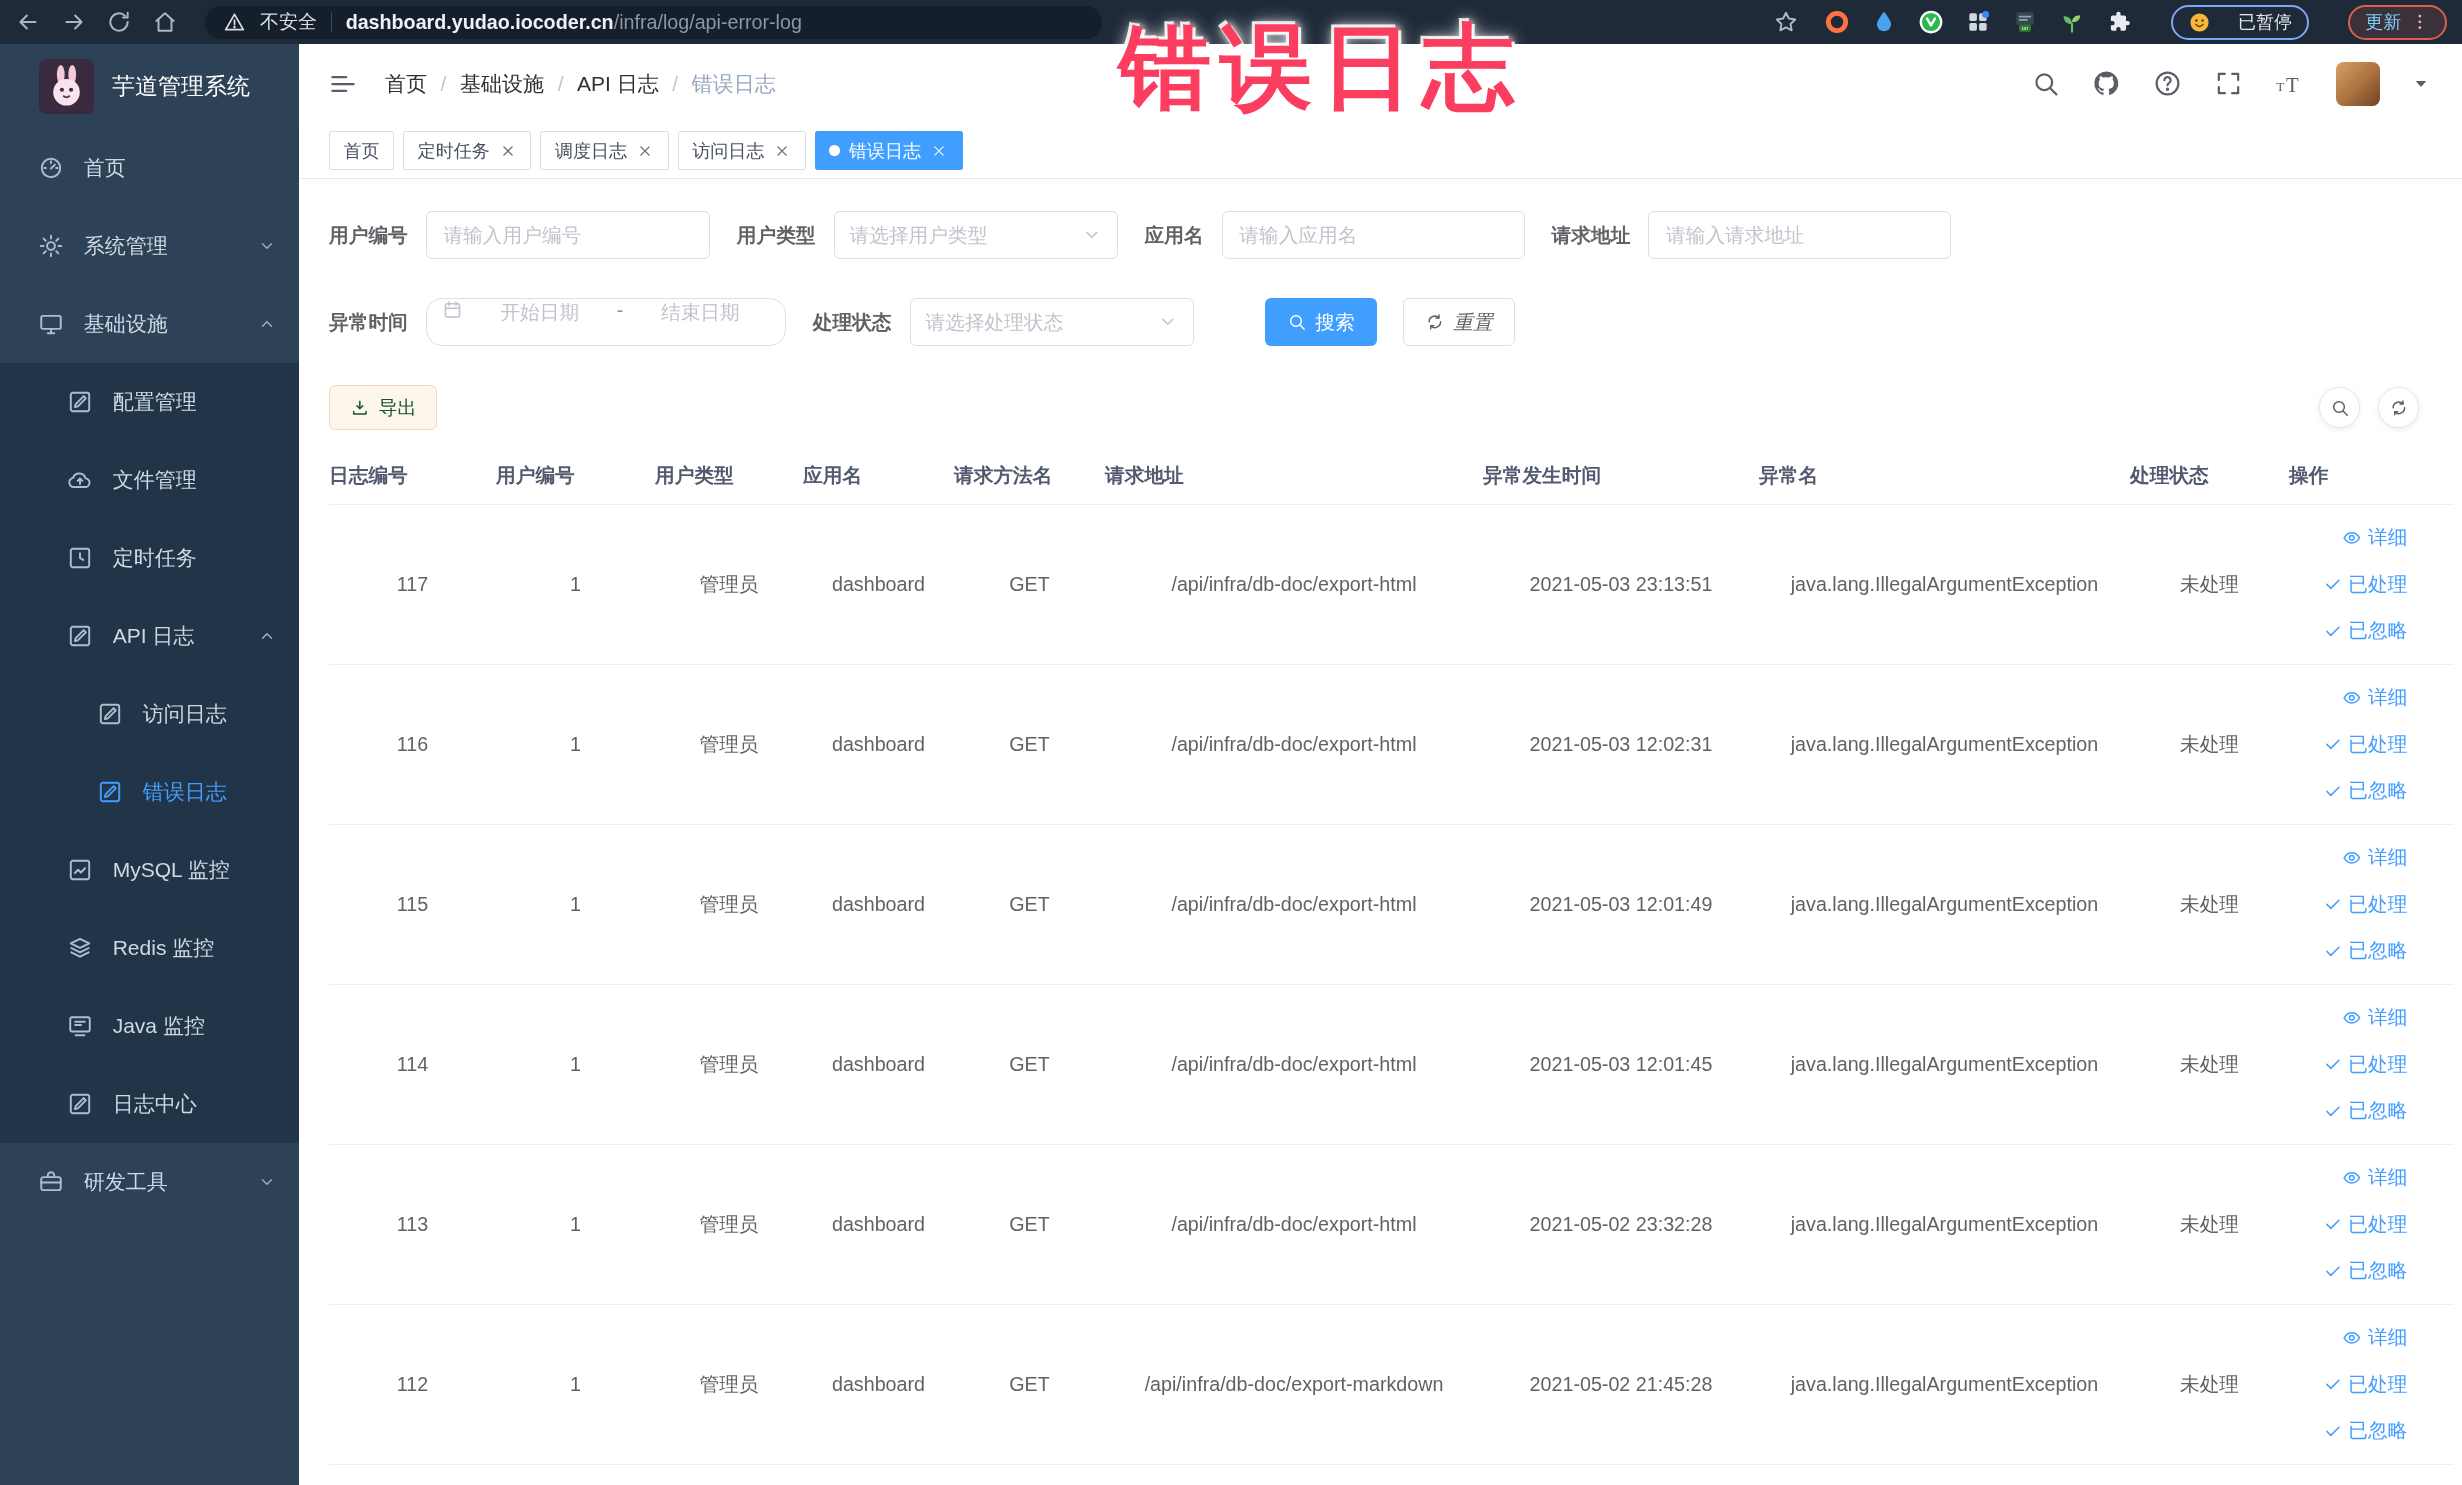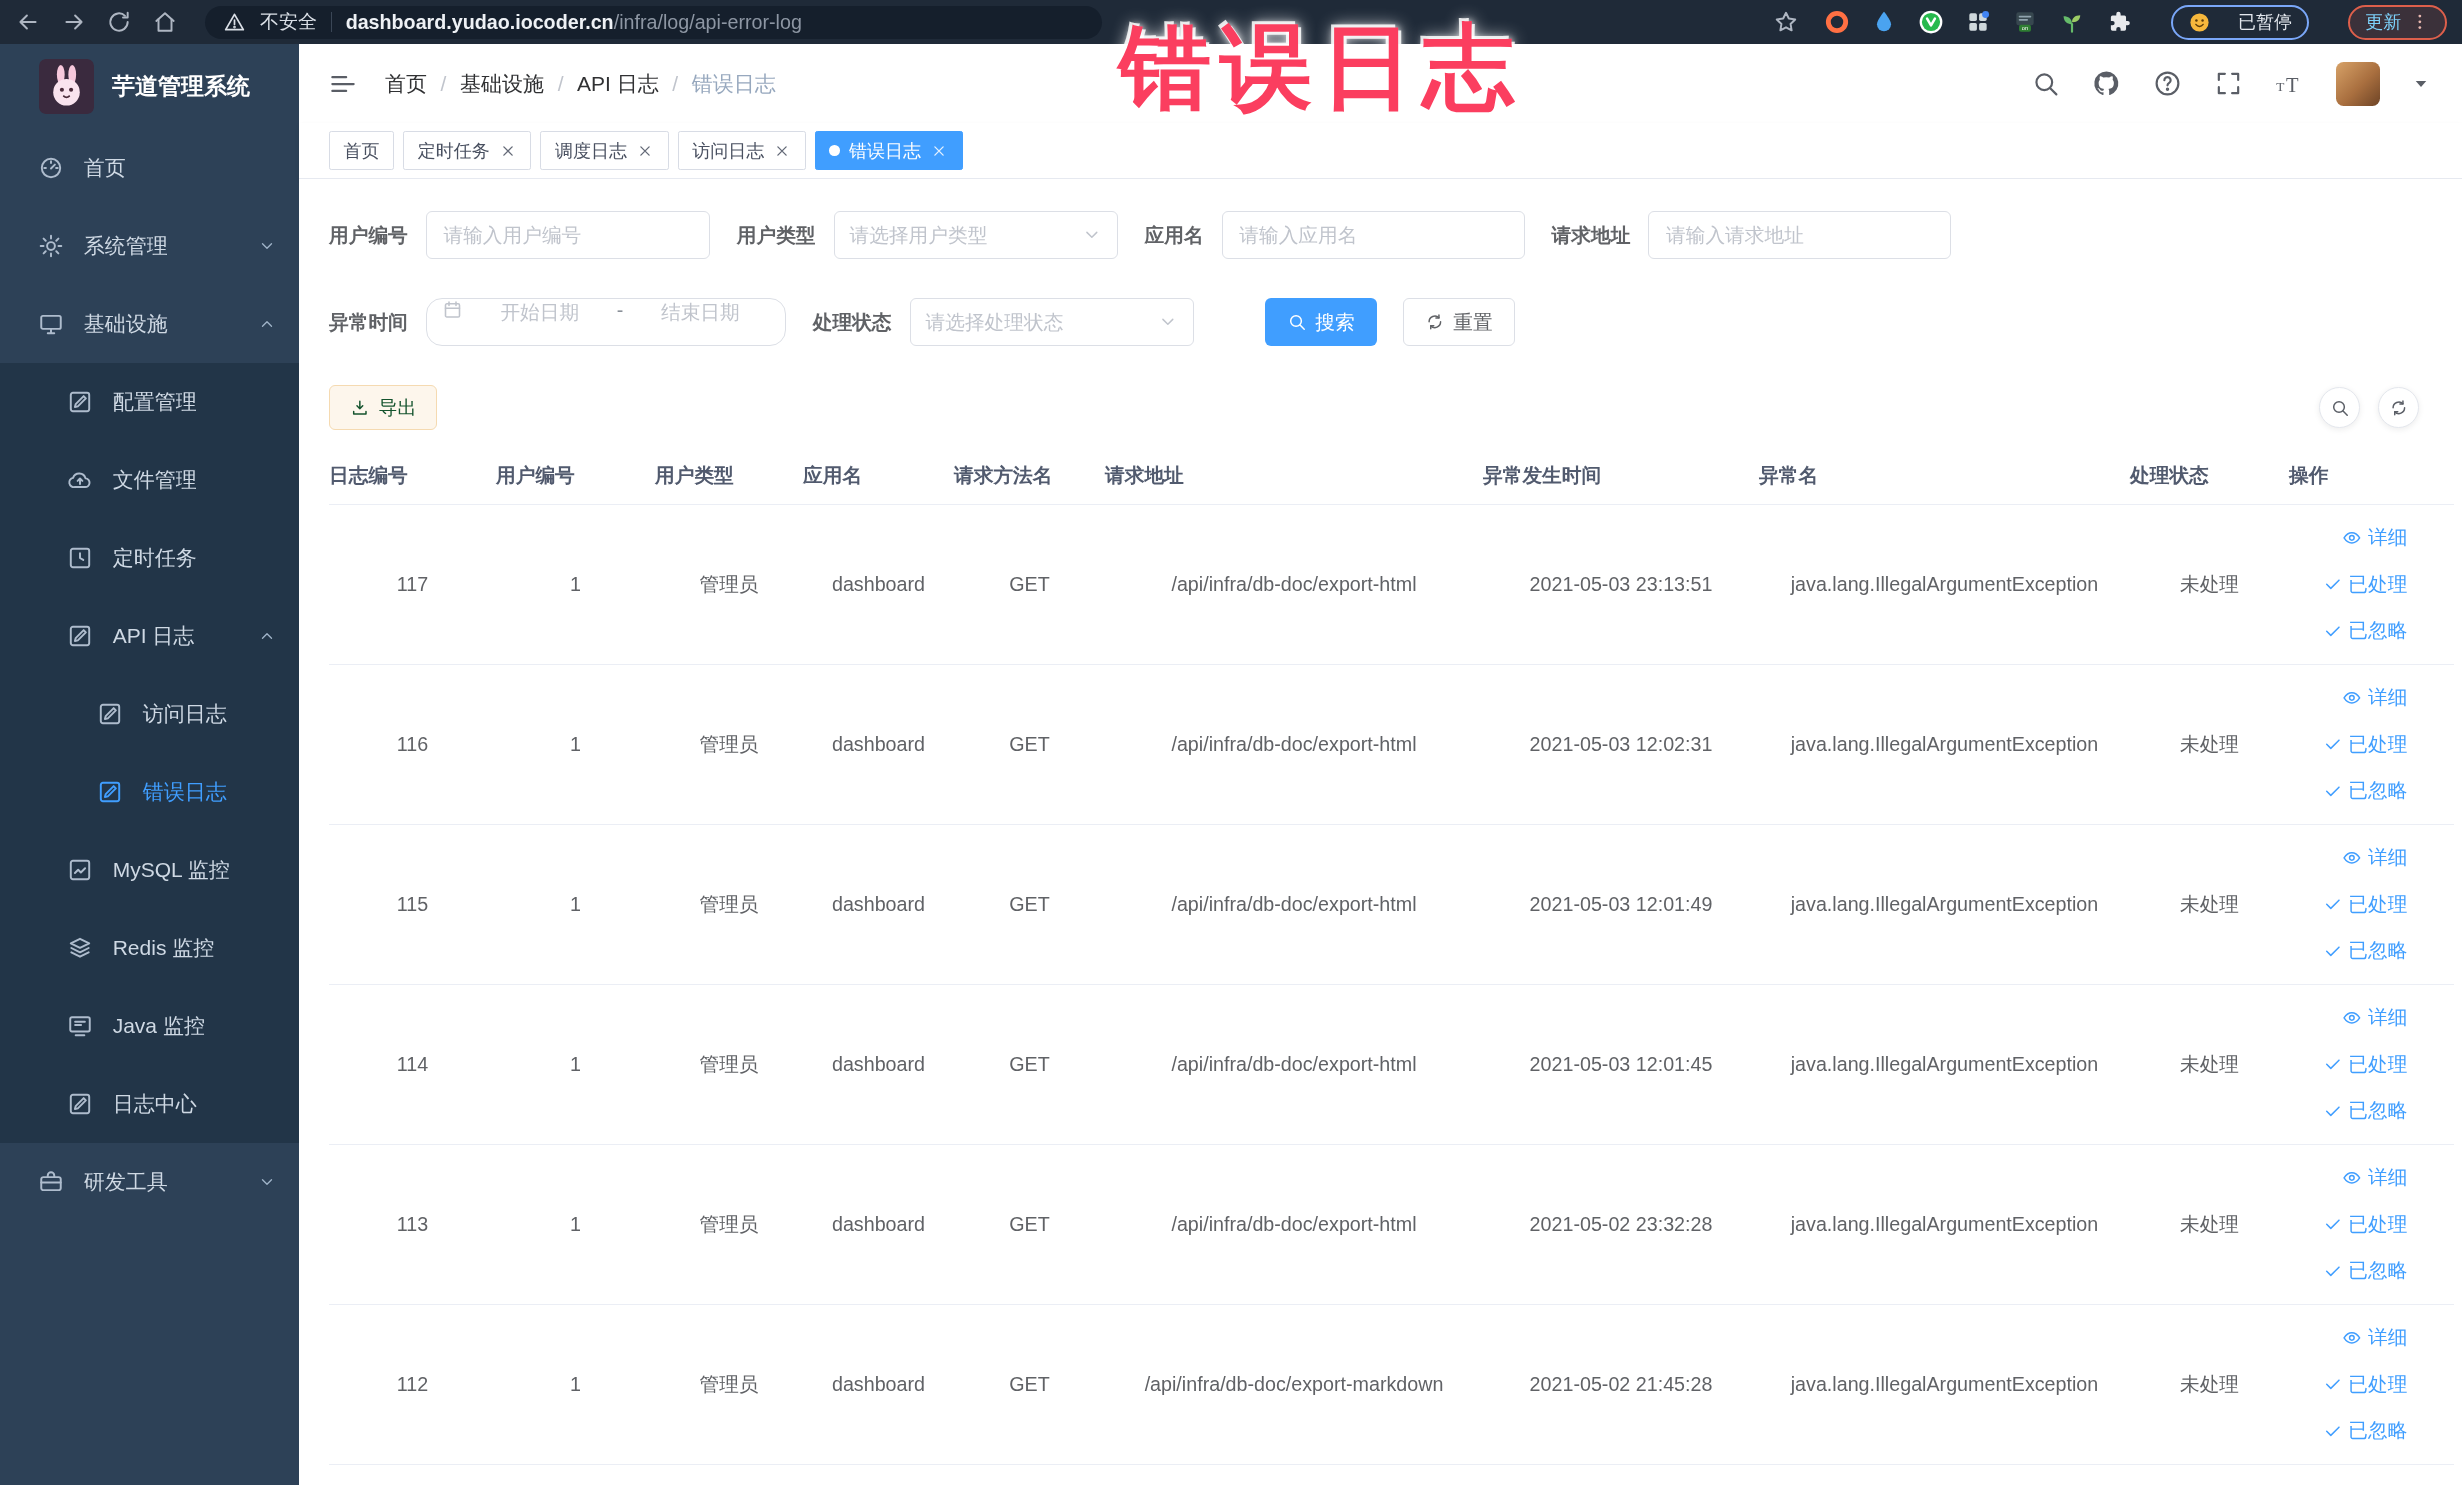--- a/index.html
+++ b/index.html
@@ -37,21 +37,21 @@
   .pill.update { border: 2.3px solid #dd5f4b; background: rgba(221,95,75,.15); color: #7dd3fc; }
   .pill.update .kebab { width: 19.7px; height: 19.7px; color: #e8b7af; }
 
   
   .app { display: flex; height: 1442px; }
 
   
   .sidebar { width: 299px; background: #2d4157; color: #c9d4e3; overflow: hidden; flex: none; }
   .logo-row { height: 85px; display: flex; align-items: center; gap: 18px; padding-left: 39px; cursor: pointer; }
   .logo { width: 55px; height: 55px; border-radius: 6px; overflow: hidden; flex: none; }
-  .app-title { font-size: 23px; font-weight: 700; color: #fff; white-space: nowrap; }
+  .app-title { font-size: 23px; font-weight: 400; color: #fff; white-space: nowrap; }
   .menu-item { height: 78px; display: flex; align-items: center; gap: 19.7px; font-size: 21px;
                position: relative; cursor: pointer; white-space: nowrap; }
   .menu-item .icon { width: 26px; height: 26px; color: #aebccd; }
   .menu-item .mlabel { color: #d2dcE8; color: #cfd9e4; }
   .menu-item.active .mlabel, .menu-item.active .icon { color: #409eff; }
   .level-1 { padding-left: 38px; }
   .level-2 { padding-left: 67px; }
   .level-3 { padding-left: 97px; }
   .submenu { background: #223548; }
   .menu-item .chev { position: absolute; right: 23px; width: 18px; height: 18px; color: #9fb3c8; }
@@ -97,21 +97,21 @@
   .date-range { height: 48px; border: 1.5px solid #dcdfe6; border-radius: 16px; display: flex;
                 align-items: flex-start; padding: 0 15px; gap: 7.6px; background: #fff; cursor: text; }
   .date-range .cal { width: 21px; height: 21px; color: #c0c4cc; }
   .date-range .ph { flex: 1; text-align: center; }
   .range-sep { color: #8a9099; font-size: 19.7px; }
   .btn { height: 48px; border-radius: 6px; padding: 0 21px; font-size: 19.7px; display: inline-flex;
          align-items: center; gap: 9px; border: 1.5px solid transparent; cursor: pointer; background: #fff;
          font-family: "Liberation Sans", "DejaVu Sans", sans-serif; white-space: nowrap; }
   .btn .icon { width: 19.7px; height: 19.7px; }
   .btn.primary { background: #409eff; color: #fff; margin-left: 44px; }
-  .btn.plain { border-color: #dcdfe6; color: #606266; margin-left: 26px; }
+  .btn.plain { border-color: #dcdfe6; color: #606266; margin-left: 26px; font-style: italic; }
   .btn.warning-plain { background: #fdf6ec; border-color: #f5dab1; color: #14532d;
                        height: 45px; padding: 0 19.7px; font-size: 19px; }
   .toolbar-row { display: flex; align-items: center; margin: 0 35px 16.7px 0; }
   .circle-btn { width: 41px; height: 41px; border-radius: 50%; border: 1.5px solid #e4e7ed; background: #fff;
                 display: inline-flex; align-items: center; justify-content: center; cursor: pointer;
                 box-shadow: 0 1.5px 6px rgba(0,0,0,.08); color: #5a5e66; }
   .circle-btn .icon { width: 19.7px; height: 19.7px; }
   .circle-btn + .circle-btn { margin-left: 18px; }
 
   

